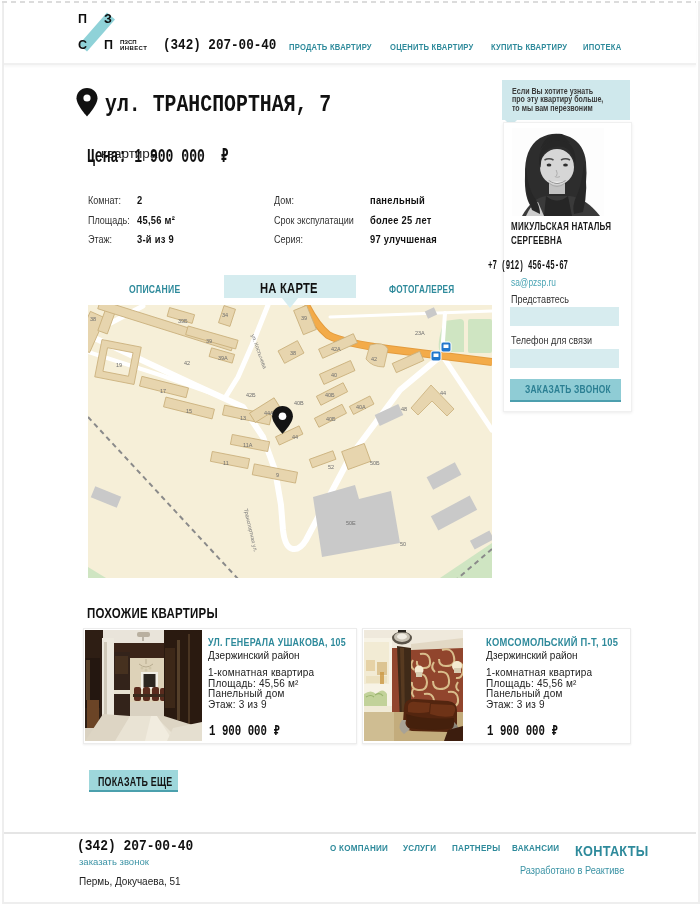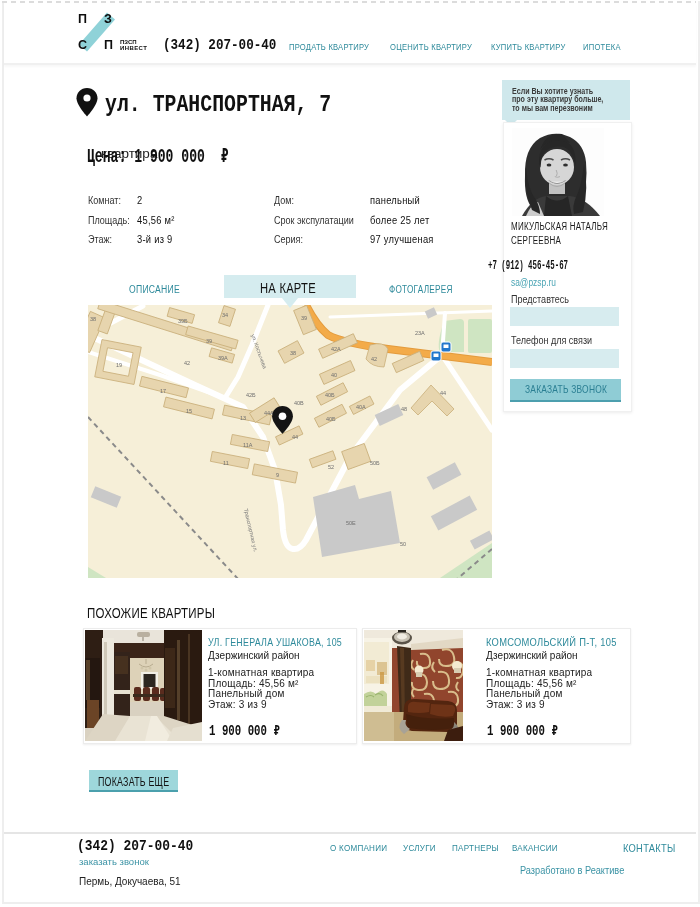--- a/index.html
+++ b/index.html
@@ -1,21 +1,21 @@
 <!DOCTYPE html>
 <html><head>
 <meta charset="utf-8">
 <style>
   html,body{margin:0;padding:0;background:#fff;}
   body{width:700px;height:907px;position:relative;font-family:"Liberation Sans",sans-serif;overflow:hidden;}
   .abs{position:absolute;}
   .teal{color:#2e8a9b;}
   .mono{font-family:"Liberation Mono",monospace;font-weight:bold;color:#111;}
   .sx{display:inline-block;transform-origin:0 50%;white-space:nowrap;}
-  .din{font-weight:normal;letter-spacing:0.3px;}
+  .din{font-weight:bold;letter-spacing:0.3px;}
 </style>
 </head>
 <body>
 
 <div class="abs" style="left:2px;top:1px;width:694px;height:901px;border:2px solid #eeeeee;border-top:none;"></div>
 <div class="abs" style="left:2px;top:1px;width:694px;height:2px;background:repeating-linear-gradient(90deg,#dcdcdc 0 5px,rgba(0,0,0,0) 5px 9px);"></div>
 
 <div class="abs" style="left:4px;top:3px;width:692px;height:60px;border-bottom:2px solid #f0f0f0;box-shadow:0 2px 2px rgba(0,0,0,0.03);"></div>
 
 <div class="abs" style="left:76px;top:11px;width:95px;height:42px;">
@@ -374,15 +374,15 @@
 <div class="abs" style="left:79px;top:876px;font-size:10px;color:#222;">Пермь, Докучаева, 51</div>
 
 <div class="abs din teal" style="left:330px;top:842px;font-size:9.5px;"><span class="sx" style="transform:scaleX(0.85);">О КОМПАНИИ</span></div>
 
 <div class="abs din teal" style="left:403px;top:842px;font-size:9.5px;"><span class="sx" style="transform:scaleX(0.85);">УСЛУГИ</span></div>
 
 <div class="abs din teal" style="left:452px;top:842px;font-size:9.5px;"><span class="sx" style="transform:scaleX(0.85);">ПАРТНЕРЫ</span></div>
 
 <div class="abs din teal" style="left:512px;top:842px;font-size:9.5px;"><span class="sx" style="transform:scaleX(0.85);">ВАКАНСИИ</span></div>
 
-<div class="abs din teal" style="left:575px;top:842px;font-size:11px;margin-left:48px;"><span class="sx" style="transform:scaleX(0.85);">КОНТАКТЫ</span></div>
+<div class="abs din teal" style="left:575px;top:842px;font-size:15px;"><span class="sx" style="transform:scaleX(0.85);">КОНТАКТЫ</span></div>
 
 <div class="abs" style="left:520px;top:865px;font-size:10px;color:#3b93a5;"><span class="sx" style="transform:scaleX(0.92);">Разработано в Реактиве</span></div>
 
 </body></html>

